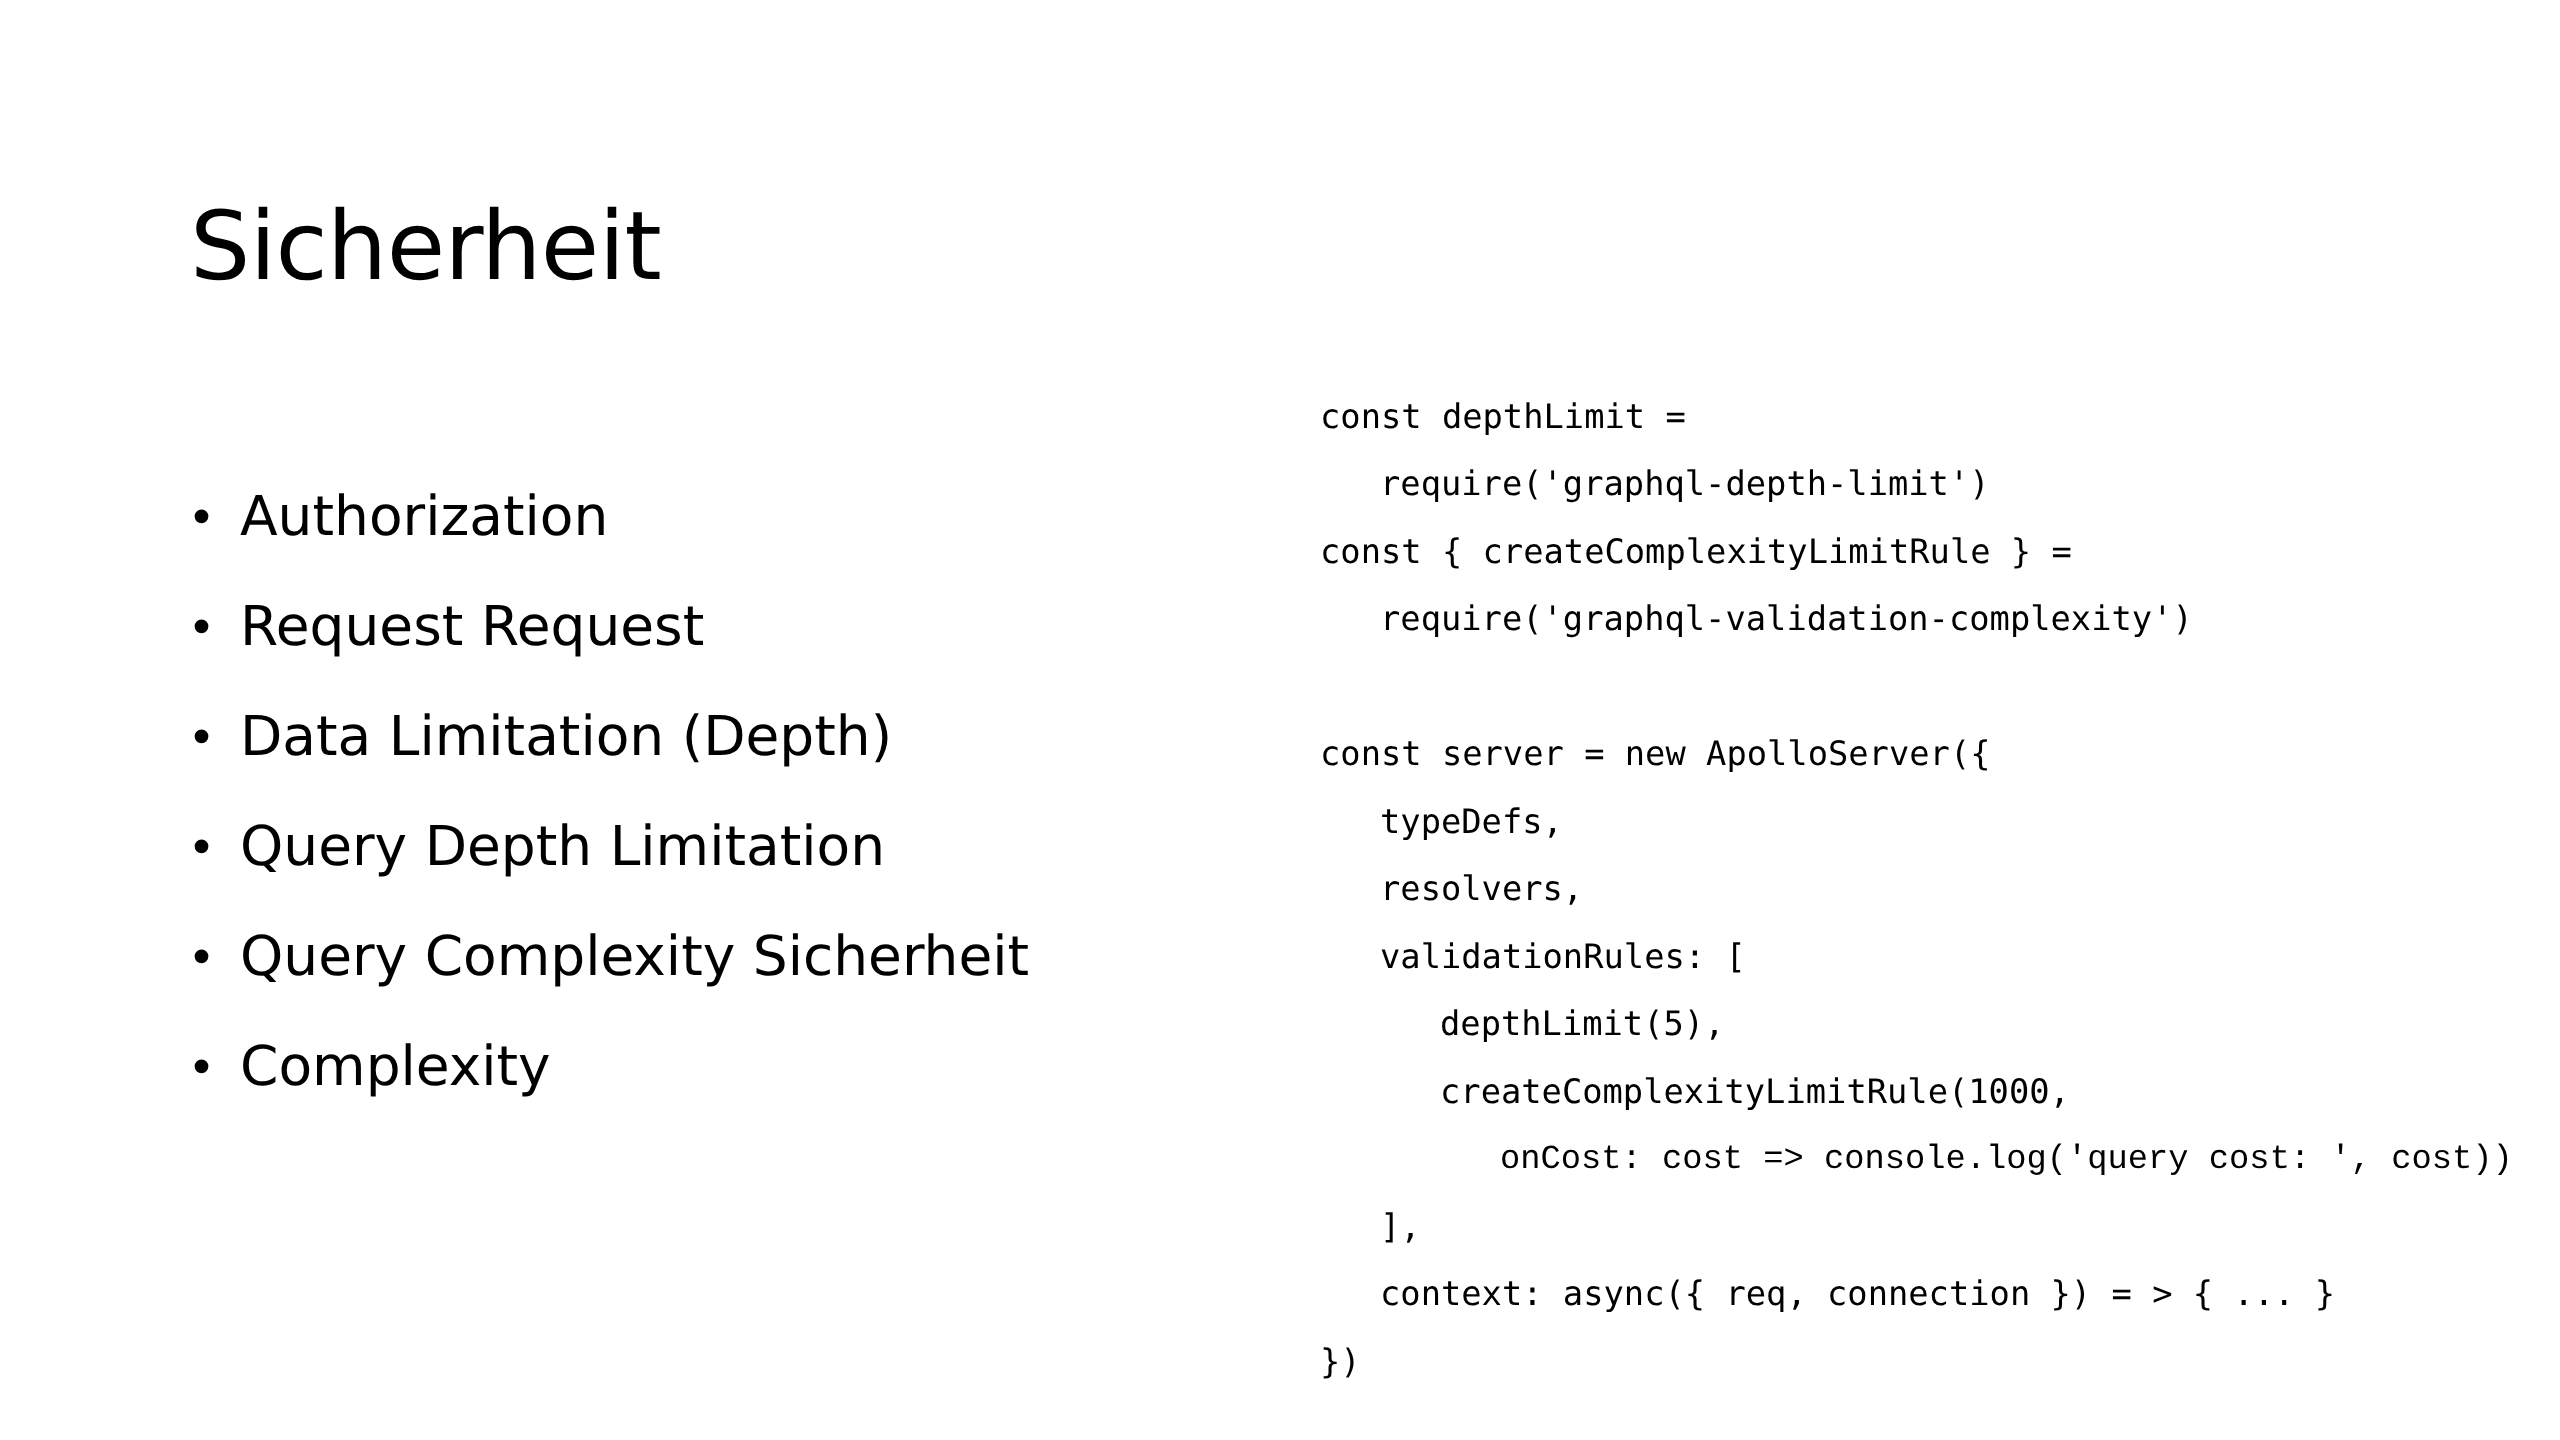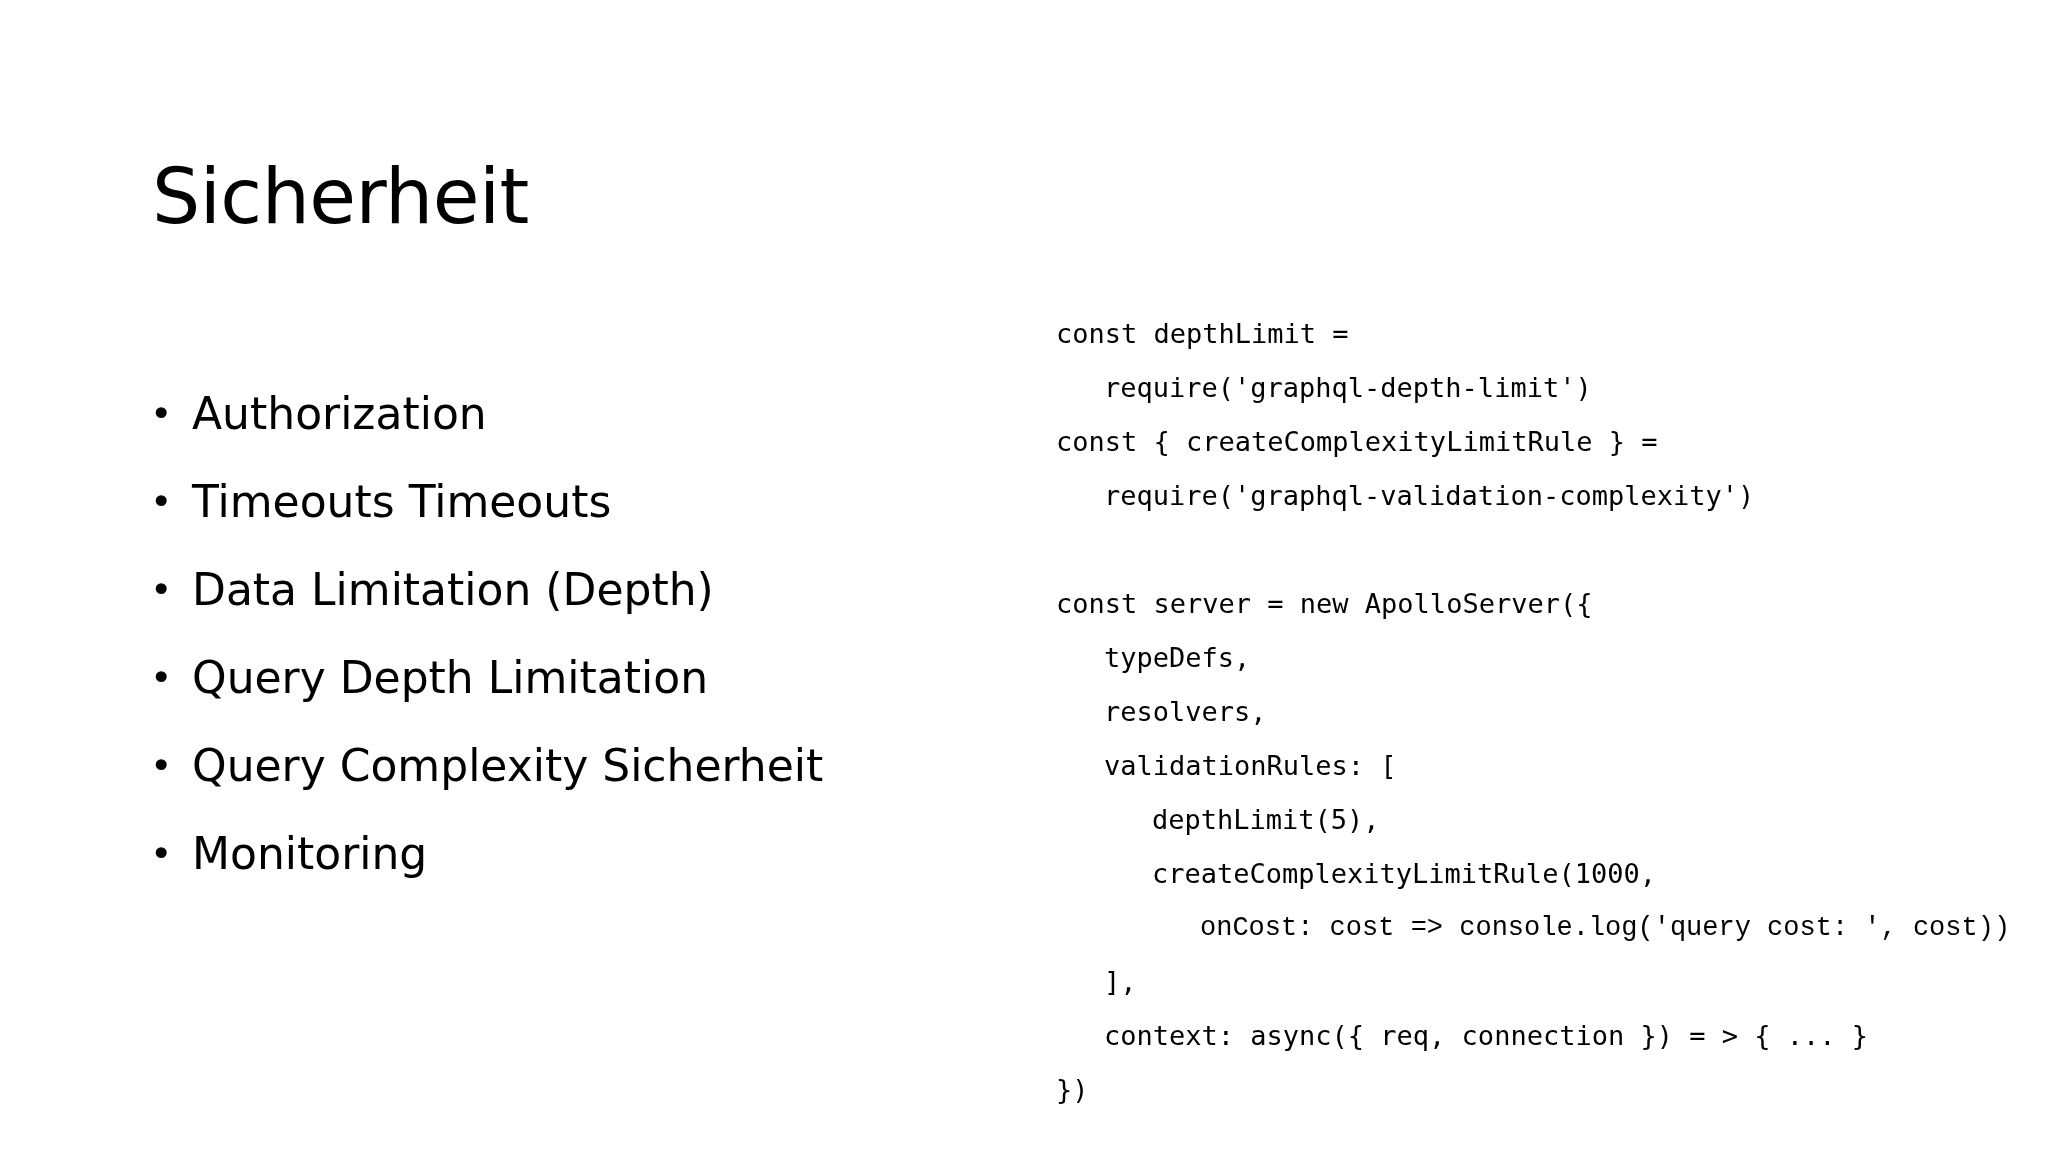--- a/index.html
+++ b/index.html
@@ -99,35 +99,35 @@
 
   <h1 class="slide-title">Sicherheit</h1>
 
   <ul class="bullet-list">
     <li class="bullet-item">
       <span class="bullet-marker">•</span>
       <span class="bullet-text">Authorization</span>
     </li>
     <li class="bullet-item">
       <span class="bullet-marker">•</span>
-      <span class="bullet-text">Timeouts Timeouts</span>
+      <span class="bullet-text">Request Request</span>
     </li>
     <li class="bullet-item">
       <span class="bullet-marker">•</span>
       <span class="bullet-text">Data Limitation (Depth)</span>
     </li>
     <li class="bullet-item">
       <span class="bullet-marker">•</span>
       <span class="bullet-text">Query Depth Limitation</span>
     </li>
     <li class="bullet-item">
       <span class="bullet-marker">•</span>
       <span class="bullet-text">Query Complexity Sicherheit</span>
     </li>
     <li class="bullet-item">
       <span class="bullet-marker">•</span>
-      <span class="bullet-text">Monitoring</span>
+      <span class="bullet-text">Complexity</span>
     </li>
   </ul>
 
   <pre class="code-block"><div class="code-line indent-0">const depthLimit =</div><div class="code-line indent-1">require('graphql-depth-limit')</div><div class="code-line indent-0">const { createComplexityLimitRule } =</div><div class="code-line indent-1">require('graphql-validation-complexity')</div><div class="code-line blank indent-0"></div><div class="code-line indent-0">const server = new ApolloServer({</div><div class="code-line indent-1">typeDefs,</div><div class="code-line indent-1">resolvers,</div><div class="code-line indent-1">validationRules: [</div><div class="code-line indent-2">depthLimit(5),</div><div class="code-line indent-2">createComplexityLimitRule(1000,</div><div class="code-line indent-3">onCost: cost =&gt; console.log('query cost: ', cost))</div><div class="code-line indent-1">],</div><div class="code-line indent-1">context: async({ req, connection }) = &gt; { ... }</div><div class="code-line indent-0">})</div></pre>
 
 </div>
 
 </body></html>

